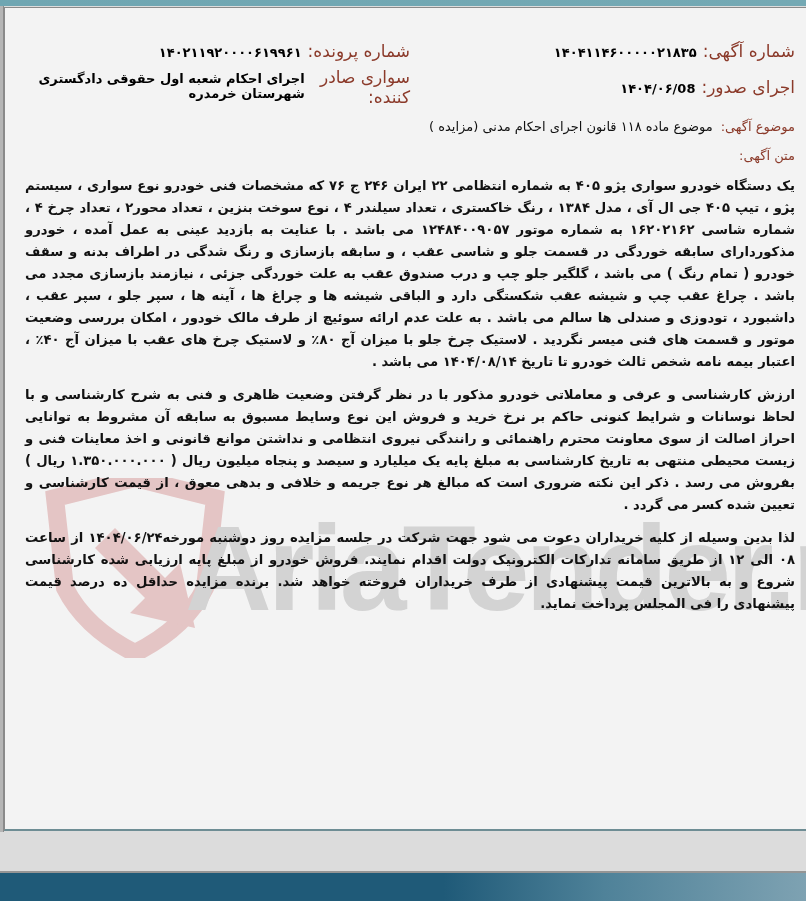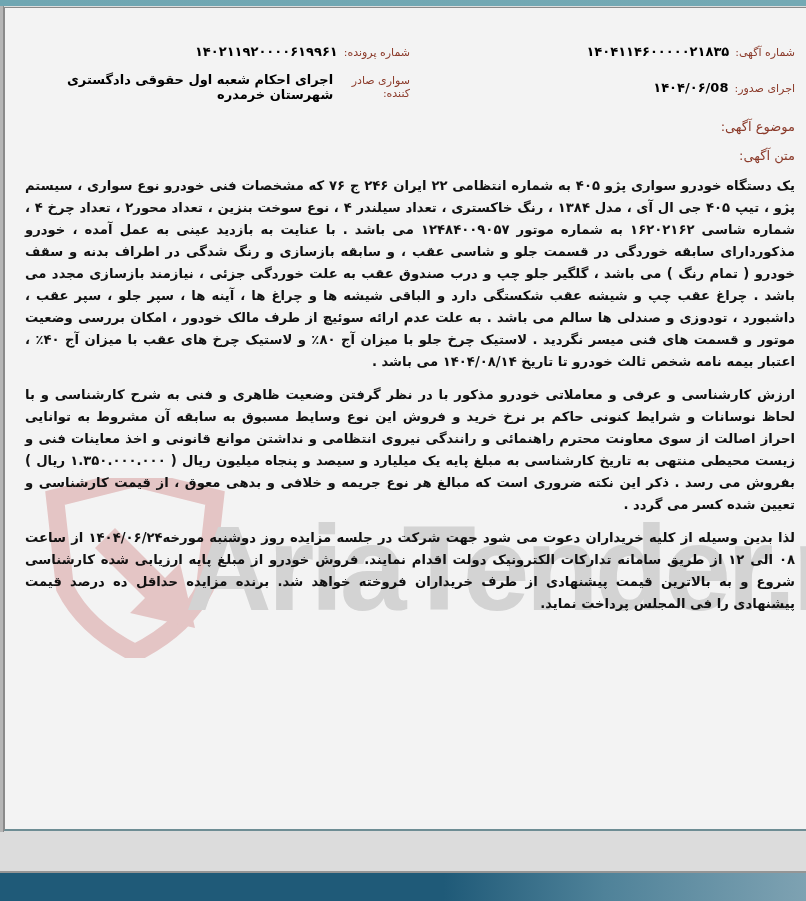--- a/index.html
+++ b/index.html
@@ -44,21 +44,21 @@
     .content {
       position: absolute; left: 20px; top: 25px; width: 770px;
       direction: rtl; text-align: right; color: #111;
       font-family: "DejaVu Sans", sans-serif;
     }
     .meta-row {
       display: flex; flex-direction: row; height: 36px; align-items: center;
       font-size: 13px;
     }
     .meta-cell { width: 385px; display: flex; gap: 6px; align-items: baseline; }
-    .meta-label { color: #8b3a2a; font-size: 11px; }
+    .meta-label { color: #8b3a2a; font-size: 17px; }
     .meta-value { color: #000000; font-weight: bold; font-size: 13px; }
     .field-row {
       display: flex; gap: 8px; align-items: baseline; margin-top: 8px; font-size: 13px;
     }
     .field-row + .field-row { margin-top: 14px; }
     .field-label { color: #8b3a2a; }
     .field-value { font-weight: bold; }
     .body-text {
       margin-top: 12px; font-size: 13.2px; font-weight: bold; line-height: 22px;
       text-align: justify; text-align-last: right;
@@ -97,20 +97,21 @@
         <span class="meta-value">۱۴۰۴/۰۶/08</span>
       </div>
       <div class="meta-cell">
         <span class="meta-label">سواری صادر کننده:</span>
         <span class="meta-value">اجرای احکام شعبه اول حقوقی دادگستری شهرستان خرمدره</span>
       </div>
     </div>
 
     <div class="field-row" style="margin-top:14px;">
       <span class="field-label">موضوع آگهی:</span>
+      <span class="field-value" style="font-weight:normal;">موضوع ماده ۱۱۸ قانون اجرای احکام مدنی (مزایده )</span>
     </div>
     <div class="field-row">
       <span class="field-label">متن آگهی:</span>
     </div>
 
     <div class="body-text">
       <p>یک دستگاه خودرو سواری پژو ۴۰۵ به شماره انتظامی ۲۲ ایران ۲۴۶ ج ۷۶ که مشخصات فنی خودرو نوع سواری ، سیستم پژو ، تیپ ۴۰۵ جی ال آی ، مدل ۱۳۸۴ ، رنگ خاکستری ، تعداد سیلندر ۴ ، نوع سوخت بنزین ، تعداد محور۲ ، تعداد چرخ ۴ ، شماره شاسی ۱۶۲۰۲۱۶۲ به شماره موتور ۱۲۴۸۴۰۰۹۰۵۷ می باشد . با عنایت به بازدید عینی به عمل آمده ، خودرو مذکوردارای سابقه خوردگی در قسمت جلو و شاسی عقب ، و سابقه بازسازی و رنگ شدگی در اطراف بدنه و سقف خودرو ( تمام رنگ ) می باشد ، گلگیر جلو چپ و درب صندوق عقب به علت خوردگی جزئی ، نیازمند بازسازی مجدد می باشد . چراغ عقب چپ و شیشه عقب شکستگی دارد و الباقی شیشه ها و چراغ ها ، آینه ها ، سپر جلو ، سپر عقب ، داشبورد ، تودوزی و صندلی ها سالم می باشد . به علت عدم ارائه سوئیچ از طرف مالک خودور ، امکان بررسی وضعیت موتور و قسمت های فنی میسر نگردید . لاستیک چرخ جلو با میزان آج ۸۰٪ و لاستیک چرخ های عقب با میزان آج ۴۰٪ ، اعتبار بیمه نامه شخص ثالث خودرو تا تاریخ ۱۴۰۴/۰۸/۱۴ می باشد .</p>
       <p>ارزش کارشناسی و عرفی و معاملاتی خودرو مذکور با در نظر گرفتن وضعیت ظاهری و فنی به شرح کارشناسی و با لحاظ نوسانات و شرایط کنونی حاکم بر نرخ خرید و فروش این نوع وسایط مسبوق به سابقه آن مشروط به توانایی احراز اصالت از سوی معاونت محترم راهنمائی و رانندگی نیروی انتظامی و نداشتن موانع قانونی و اخذ معاینات فنی و زیست محیطی منتهی به تاریخ کارشناسی به مبلغ پایه یک میلیارد و سیصد و پنجاه میلیون ریال ( ۱.۳۵۰.۰۰۰.۰۰۰ ریال ) بفروش می رسد . ذکر این نکته ضروری است که مبالغ هر نوع جریمه و خلافی و بدهی معوق ، از قیمت کارشناسی و تعیین شده کسر می گردد .</p>
       <p>لذا بدین وسیله از کلیه خریداران دعوت می شود جهت شرکت در جلسه مزایده روز دوشنبه مورخه۱۴۰۴/۰۶/۲۴ از ساعت ۰۸ الی ۱۲ از طریق سامانه تدارکات الکترونیک دولت اقدام نمایند. فروش خودرو از مبلغ پایه ارزیابی شده کارشناسی شروع و به بالاترین قیمت پیشنهادی از طرف خریداران فروخته خواهد شد. برنده مزایده حداقل ده درصد قیمت پیشنهادی را فی المجلس پرداخت نماید.</p>
     </div>

